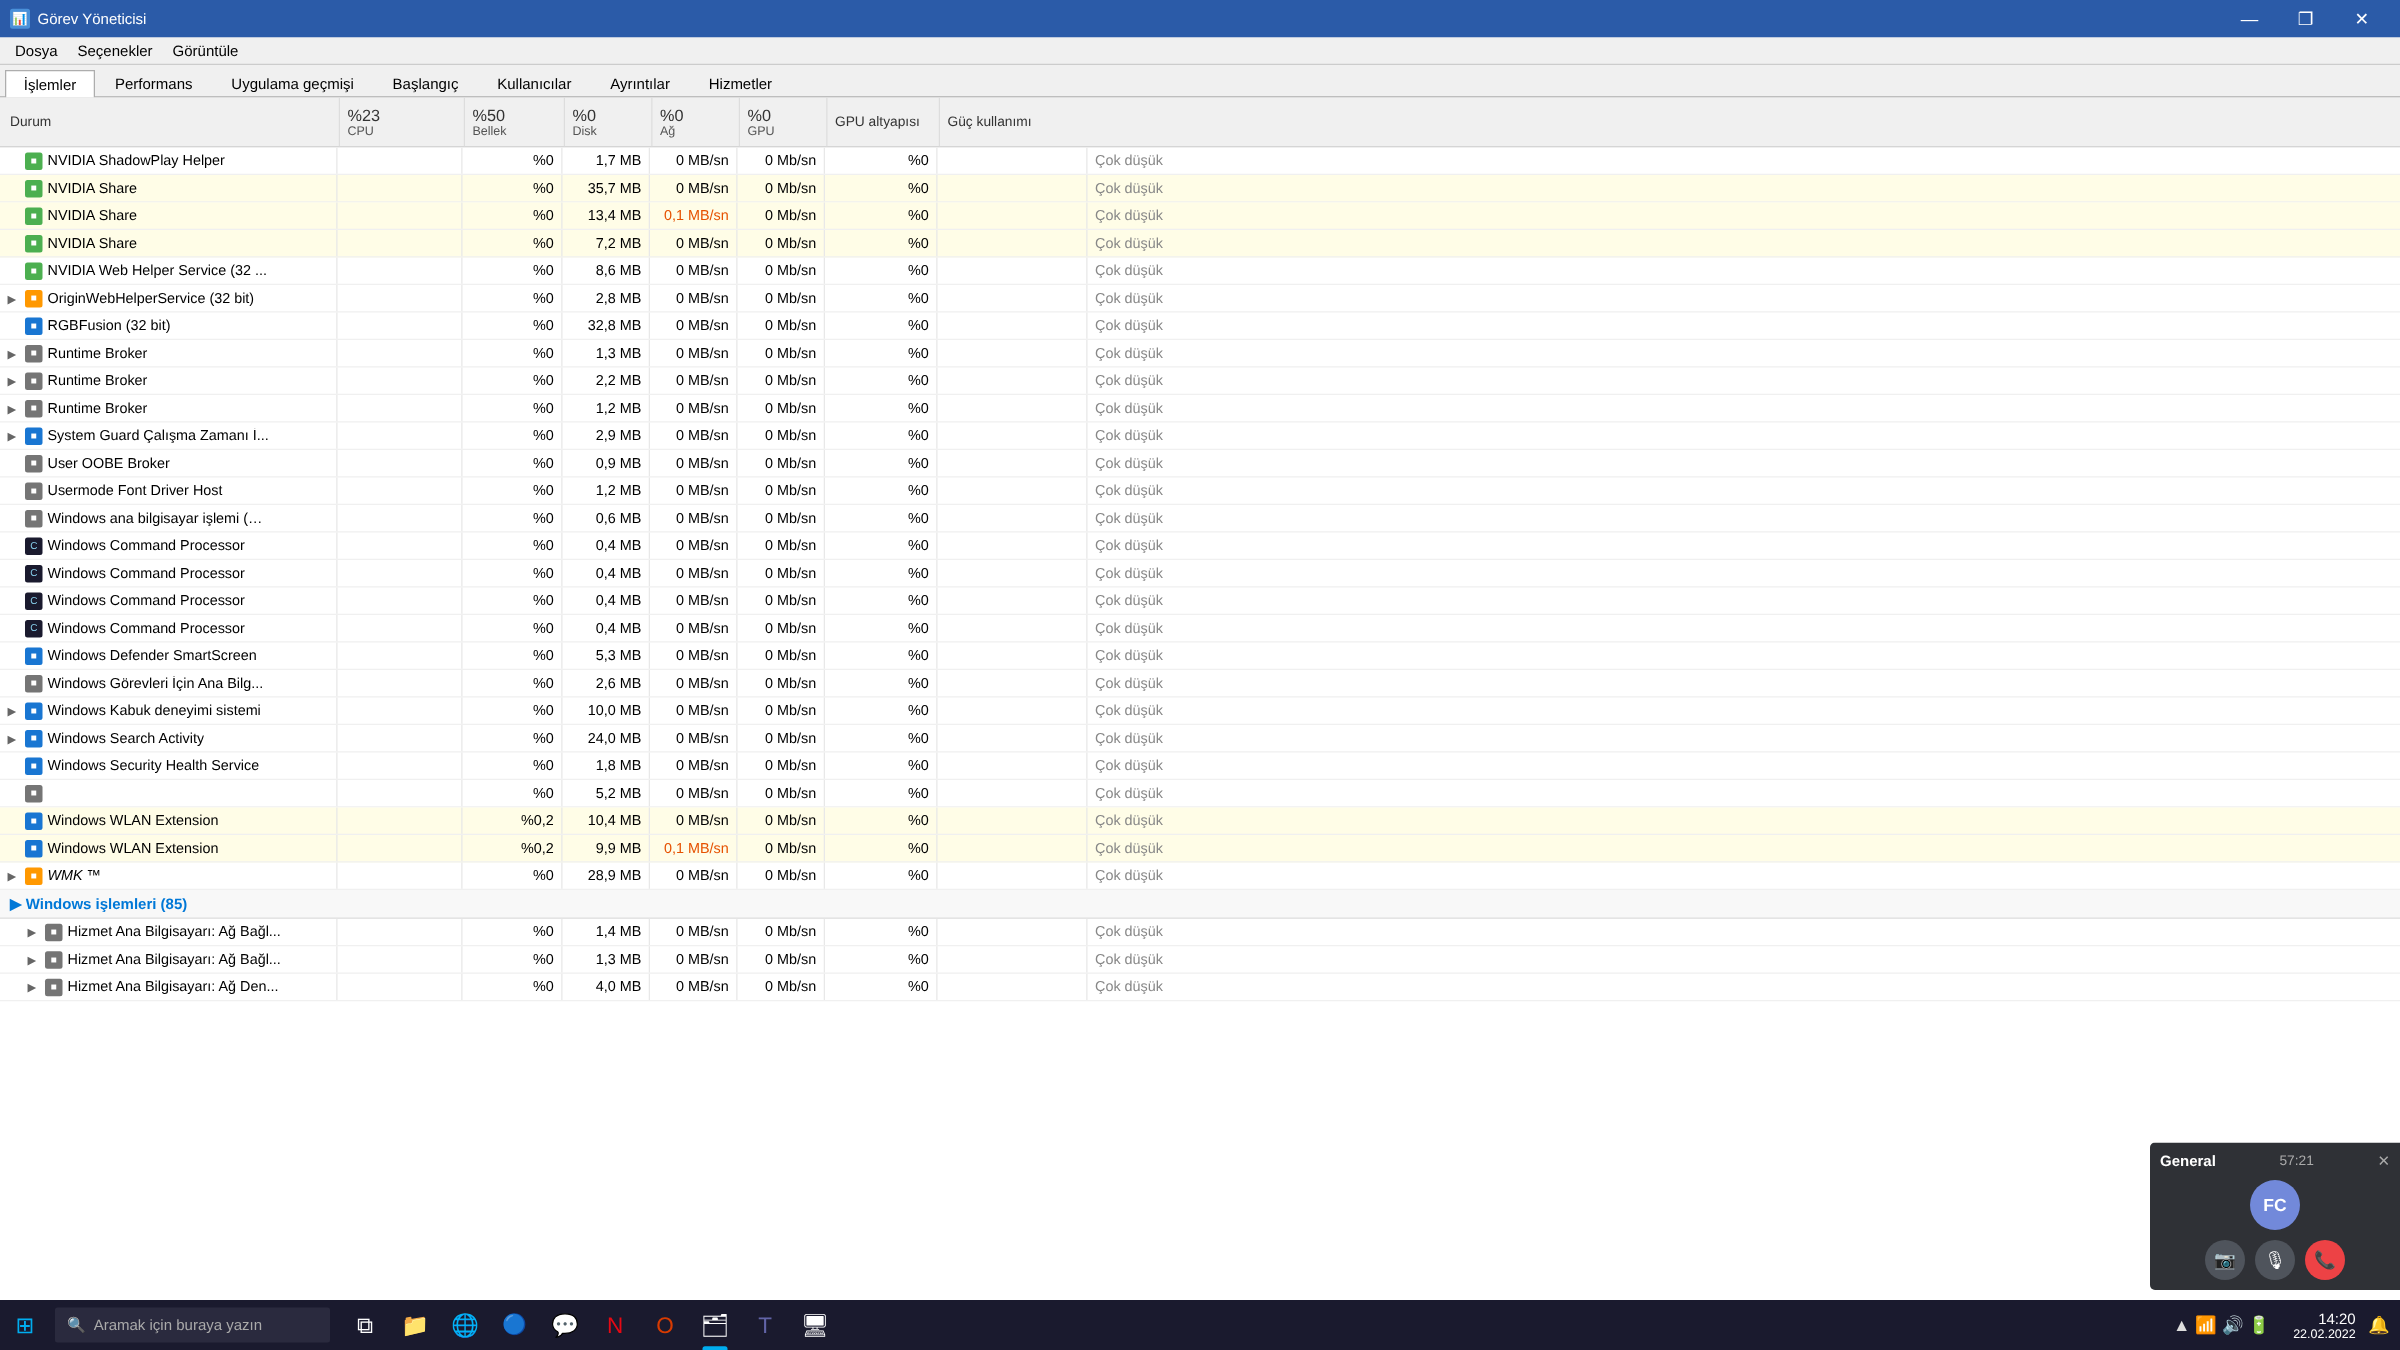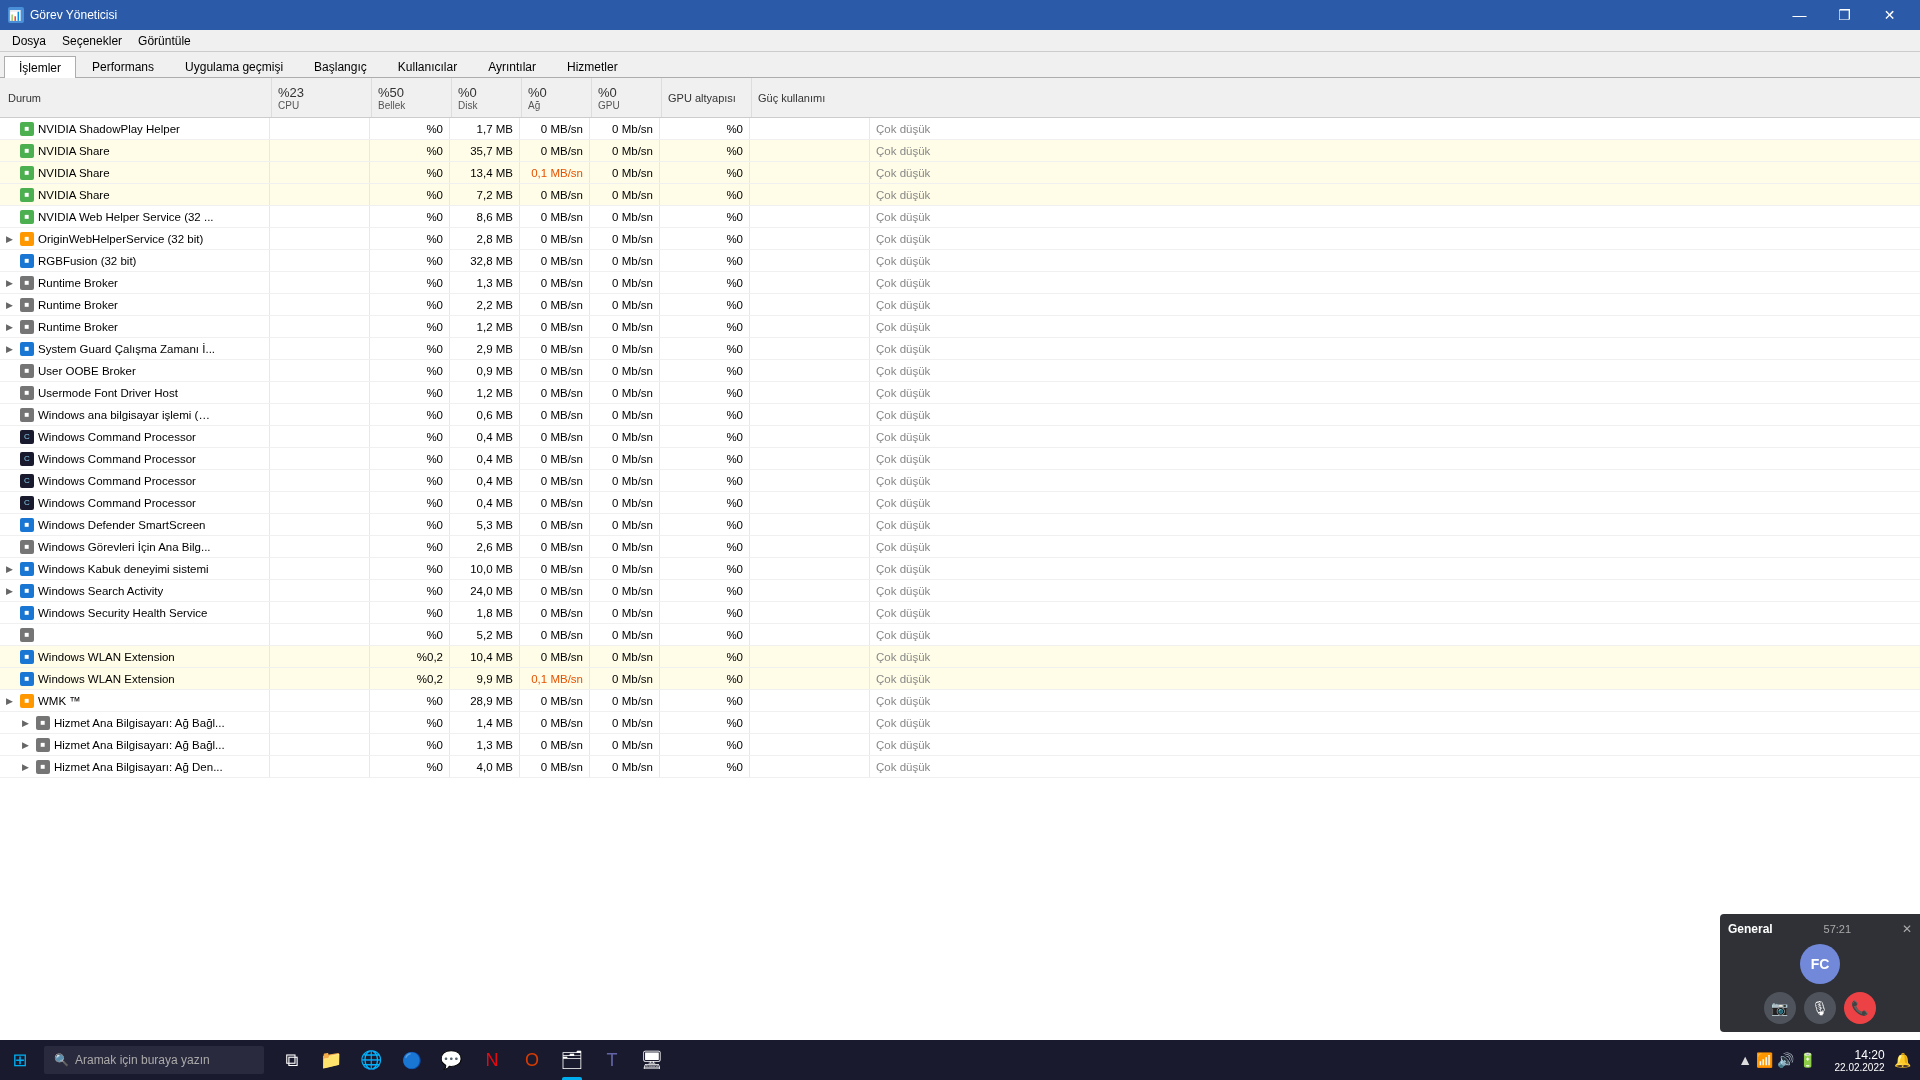--- a/index.html
+++ b/index.html
@@ -686,31 +686,34 @@
     <div class="cell num" style="color:#e65100;">0,1 MB/sn</div>
     <div class="cell num">0 Mb/sn</div>
     <div class="cell num">%0</div>
     <div class="cell"></div>
     <div class="cell status-low">Çok düşük</div>
   </div>
       <div class="process-row">
     <div class="cell name" style="padding-left:6px">
       <span style="width:10px;color:#666;font-size:9px;flex-shrink:0;">▶</span>
       <span class="proc-icon" style="background:#ff9800;color:white;border-radius:2px;width:14px;height:14px;display:inline-flex;align-items:center;justify-content:center;font-size:8px;flex-shrink:0;">■</span>
-      <span style="overflow:hidden;text-overflow:ellipsis;white-space:nowrap;">WMK ™</span>
+      <span style="overflow:hidden;text-overflow:ellipsis;white-space:nowrap;font-style:italic;">WMK ™</span>
     </div>
     <div class="cell"></div>
     <div class="cell num" style="position:relative;">%0</div>
     <div class="cell num">28,9 MB</div>
     <div class="cell num" style="color:;">0 MB/sn</div>
     <div class="cell num">0 Mb/sn</div>
     <div class="cell num">%0</div>
     <div class="cell"></div>
     <div class="cell status-low">Çok düşük</div>
   </div>
+      <div class="group-label">
+  <span>▶</span> Windows işlemleri (85)
+</div>
       <div class="process-row">
     <div class="cell name" style="padding-left:22px">
       <span style="width:10px;color:#666;font-size:9px;flex-shrink:0;">▶</span>
       <span class="proc-icon" style="background:#757575;color:white;border-radius:2px;width:14px;height:14px;display:inline-flex;align-items:center;justify-content:center;font-size:8px;flex-shrink:0;">■</span>
       <span style="overflow:hidden;text-overflow:ellipsis;white-space:nowrap;">Hizmet Ana Bilgisayarı: Ağ Bağl...</span>
     </div>
     <div class="cell"></div>
     <div class="cell num" style="position:relative;">%0</div>
     <div class="cell num">1,4 MB</div>
     <div class="cell num" style="color:;">0 MB/sn</div>

